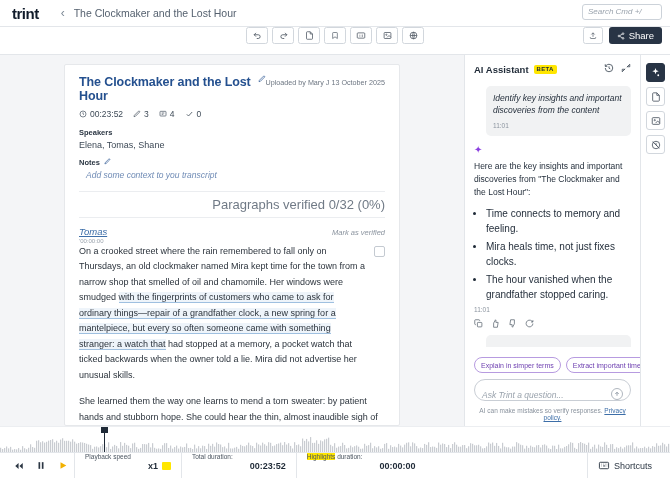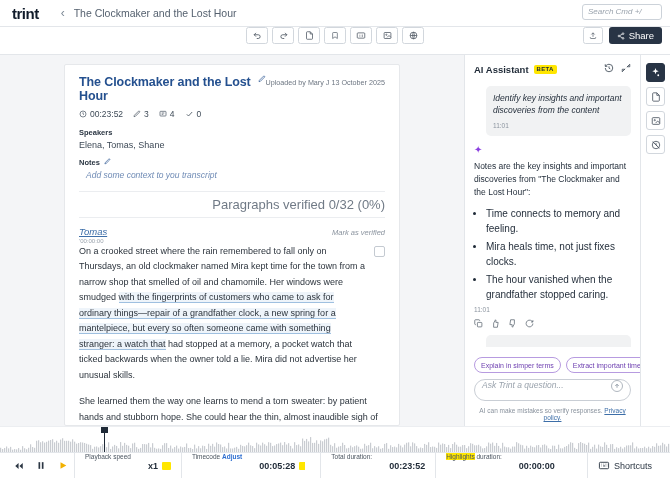--- a/index.html
+++ b/index.html
@@ -131,21 +131,21 @@
   .reply-time { font-size:6.5px; color:#8a939e; margin-top:4px; }
   .reply-actions { display:flex; gap:8px; margin-top:5px; color:#5a646f; }
   .chips { display:flex; gap:5px; padding:0 9px; margin-top:10px; }
   .chip {
     border:1px solid #b79be0; color:#6d3fb0; border-radius:10px; font-size:7px;
     padding:3.5px 6px; white-space:nowrap; cursor:pointer; background:#fff;
   }
   .ai-foot { padding:6px 9px 5px 9px; }
   .ask-box {
     border:1px solid #c9ced5; border-radius:11px; height:22px; display:flex;
-    align-items:flex-start; padding:0 7px; font-size:8.5px; color:#9aa3ad; font-style:italic;
+    align-items:flex-end; padding:0 7px; font-size:8.5px; color:#9aa3ad; font-style:italic;
   }
   .send-circle {
     width:12px; height:12px; border-radius:50%; border:1px solid #b0b7bf; margin-left:auto;
     display:flex; align-items:center; justify-content:center; color:#7b8794; font-size:7px;
   }
   .disclaimer { font-size:6.5px; color:#8a939e; text-align:center; margin-top:6px; }
   .disclaimer a { color:#3d6ea8; }
 
   
   .rail {
@@ -382,21 +382,21 @@
       </div>
 
       <div class="ai-body">
         <div class="bubble-user">
           <div>Identify key insights and important discoveries from the content</div>
           <div class="bubble-time">11:01</div>
         </div>
 
         <div class="ai-reply">
           <div class="sparkle">✦</div>
-          <div class="ai-text">Notes are the key insights and important discoveries from "The Clockmaker and the Lost Hour":</div>
+          <div class="ai-text">Here are the key insights and important discoveries from "The Clockmaker and the Lost Hour":</div>
           <ul class="ai-list">
             <li>Time connects to memory and feeling.</li>
             <li>Mira heals time, not just fixes clocks.</li>
             <li>The hour vanished when the grandfather stopped caring.</li>
           </ul>
           <div class="reply-time">11:01</div>
           <div class="reply-actions">
             <span>
               <svg width="9" height="9" viewBox="0 0 24 24" fill="none" stroke="currentColor" stroke-width="2">
                   <rect x="9" y="9" width="12" height="12" rx="2"></rect>
@@ -841,29 +841,20 @@
     </div>
 
     <div class="pfield">
       <div class="pf-label">Playback speed</div>
       <div class="pf-value">
         <span>x1</span>
         <span class="speed-chip"></span>
       </div>
     </div>
 
-    <div class="pfield">
-      <div class="pf-label">
-        <span>Timecode </span><span class="adjust">Adjust</span>
-      </div>
-      <div class="pf-value">
-        <span>00:05:28</span>
-        <span class="tc-chip"></span>
-      </div>
-    </div>
 
     <div class="pfield">
       <div class="pf-label">Total duration:</div>
       <div class="pf-value">00:23:52</div>
     </div>
 
     <div class="pfield">
       <div class="pf-label">
         <span class="hlmark">Highlights</span><span> duration:</span>
       </div>

